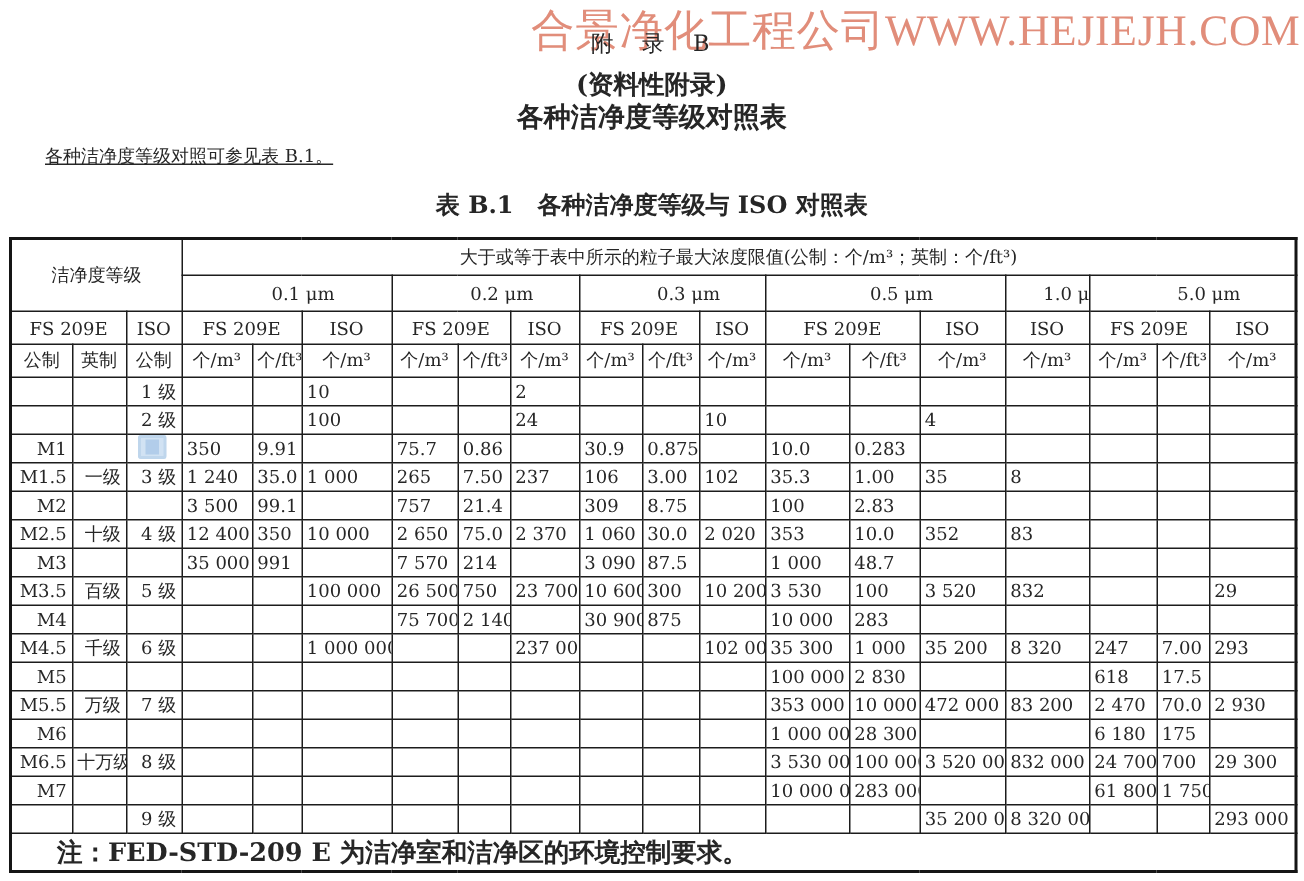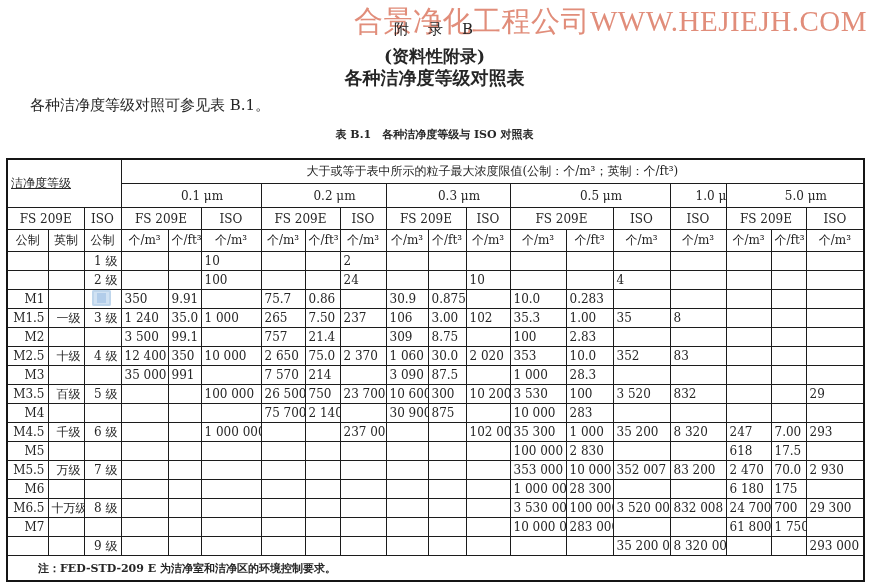--- a/index.html
+++ b/index.html
@@ -5,47 +5,47 @@
   html,body{margin:0;padding:0;}
   body{
     width:869px;height:587px;background:#ffffff;position:relative;
     font-family:"DejaVu Serif","Liberation Serif",serif;color:#262626;
     overflow:hidden;
   }
   .center-line{position:absolute;left:0;right:0;text-align:center;white-space:nowrap;}
   .appendix{top:20px;font-size:15px;font-weight:normal;letter-spacing:2px;}
   .subtitle{top:45px;font-size:17px;font-weight:bold;}
   .doc-title{top:66px;font-size:18px;font-weight:bold;}
-  .intro{position:absolute;left:30px;top:96px;font-size:15px;}
-  .table-title{top:127px;font-size:11px;font-weight:bold;text-align:center;}
+  .intro{position:absolute;left:30px;top:96px;font-size:12px;text-decoration:underline;}
+  .table-title{top:127px;font-size:16px;font-weight:bold;text-align:center;}
   .watermark{
     position:absolute;top:6px;right:2px;font-size:29px;line-height:30px;
     color:#e18d7a;white-space:nowrap;letter-spacing:0.5px;
     font-family:"Liberation Serif","DejaVu Serif",serif;
   }
   table.cmp{
     position:absolute;left:6px;top:158px;width:857px;
     border-collapse:collapse;table-layout:fixed;
     border:2px solid #151515;
   }
   table.cmp td,table.cmp th{
     border:1px solid #1c1c1c;font-size:12px;font-weight:normal;
     padding:0 3px;overflow:hidden;white-space:nowrap;
   }
   tr.hrow1 th{height:23px;}
   tr.hrow2 th{height:23px;padding-left:25px;}
   tr.hrow3 th{height:21px;}
   tr.hrow4 th{height:21px;}
   th.cn{font-weight:bold;margin-left:47px;}
   th.limits{font-weight:bold;text-align:center;font-size:12.5px;}
-  th.corner{font-weight:bold;font-size:13px;text-align:left;text-decoration:underline;}
+  th.corner{font-weight:bold;font-size:13px;text-align:center;}
   tr.body td{height:18px;line-height:18px;}
   td.lbl{text-align:right;}
   td.num{text-align:left;}
-  tr.noterow td{height:24px;font-size:11px;font-weight:bold;text-align:left;padding-left:30px;}
+  tr.noterow td{height:24px;font-size:17px;font-weight:bold;text-align:left;padding-left:30px;}
   .stamp{
     position:absolute;left:92px;top:290px;width:19px;height:16px;border-radius:2px;
     background:#cfe1f3;box-shadow:inset 0 0 0 2px #bcd4ec;opacity:0.95;
   }
   .stamp:after{content:"";position:absolute;left:5px;top:3px;width:9px;height:10px;background:#aecbe9;}
 </style>
 </head>
 <body>
 
 <div class="watermark">合景净化工程公司WWW.HEJIEJH.COM</div>
@@ -262,21 +262,21 @@
         <td class="num">35 000</td>
         <td class="num">991</td>
         <td class="num"></td>
         <td class="num">7 570</td>
         <td class="num">214</td>
         <td class="num"></td>
         <td class="num">3 090</td>
         <td class="num">87.5</td>
         <td class="num"></td>
         <td class="num">1 000</td>
-        <td class="num">28.3</td>
+        <td class="num">48.7</td>
         <td class="num"></td>
         <td class="num"></td>
         <td class="num"></td>
         <td class="num"></td>
         <td class="num"></td>
       </tr>
       <tr class="body">
         <td class="lbl">M3.5</td>
         <td class="lbl">百级</td>
         <td class="lbl">5 级</td>
@@ -368,21 +368,21 @@
         <td class="num"></td>
         <td class="num"></td>
         <td class="num"></td>
         <td class="num"></td>
         <td class="num"></td>
         <td class="num"></td>
         <td class="num"></td>
         <td class="num"></td>
         <td class="num">353 000</td>
         <td class="num">10 000</td>
-        <td class="num">352 007</td>
+        <td class="num">472 000</td>
         <td class="num">83 200</td>
         <td class="num">2 470</td>
         <td class="num">70.0</td>
         <td class="num">2 930</td>
       </tr>
       <tr class="body">
         <td class="lbl">M6</td>
         <td class="lbl"></td>
         <td class="lbl"></td>
         <td class="num"></td>
@@ -411,21 +411,21 @@
         <td class="num"></td>
         <td class="num"></td>
         <td class="num"></td>
         <td class="num"></td>
         <td class="num"></td>
         <td class="num"></td>
         <td class="num"></td>
         <td class="num">3 530 000</td>
         <td class="num">100 000</td>
         <td class="num">3 520 000</td>
-        <td class="num">832 008</td>
+        <td class="num">832 000</td>
         <td class="num">24 700</td>
         <td class="num">700</td>
         <td class="num">29 300</td>
       </tr>
       <tr class="body">
         <td class="lbl">M7</td>
         <td class="lbl"></td>
         <td class="lbl"></td>
         <td class="num"></td>
         <td class="num"></td>

